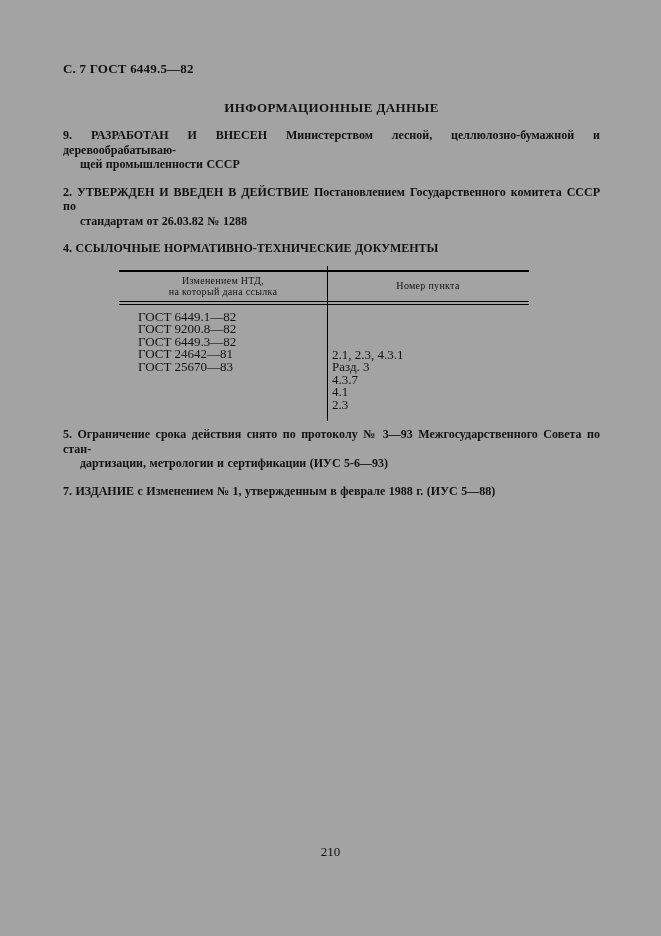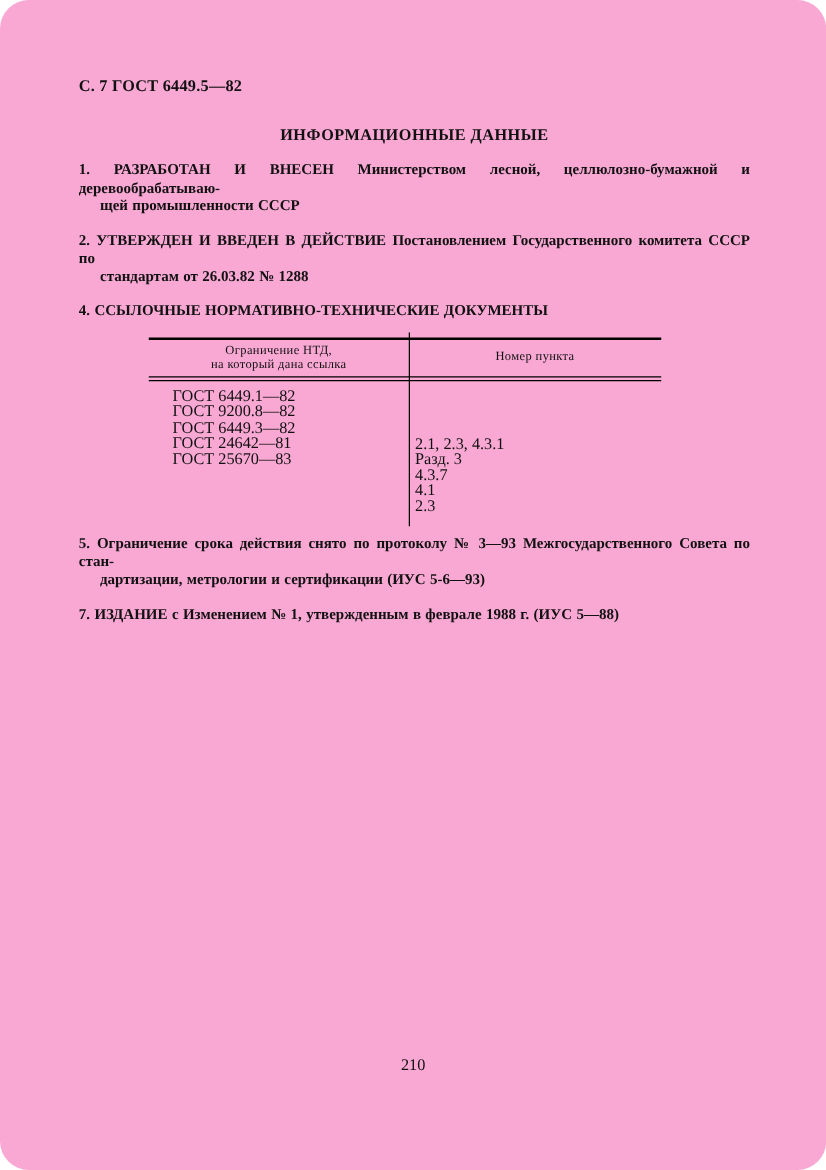--- a/index.html
+++ b/index.html
@@ -5,23 +5,22 @@
   html, body { margin: 0; padding: 0; }
   body {
     width: 661px; height: 936px;
     background: #ffffff;
     color: #111111;
     font-family: "Liberation Serif", serif;
   }
   .page {
     position: relative;
     width: 661px; height: 936px;
-    background: #f9a8d4;
+    background: #a3a3a3;
     overflow: hidden;
-    border-radius: 23px;
   }
   .content {
     position: absolute;
     left: 63px; top: 61px;
     width: 537px;
   }
   .doc-header {
     font-size: 13px;
     font-weight: bold;
     letter-spacing: 0.2px;
@@ -98,40 +97,40 @@
 <body>
 
 <div class="page">
   <div class="content">
 
     <div class="doc-header">С. 7 ГОСТ 6449.5—82</div>
 
     <div class="doc-title">ИНФОРМАЦИОННЫЕ ДАННЫЕ</div>
 
     <p class="item">
-      <span class="line fill">1. РАЗРАБОТАН И ВНЕСЕН  Министерством лесной, целлюлозно-бумажной и деревообрабатываю-</span>
+      <span class="line fill">9. РАЗРАБОТАН И ВНЕСЕН  Министерством лесной, целлюлозно-бумажной и деревообрабатываю-</span>
       <span class="line cont">щей промышленности СССР</span>
     </p>
 
     <p class="item">
       <span class="line fill">2. УТВЕРЖДЕН И ВВЕДЕН В ДЕЙСТВИЕ Постановлением Государственного комитета СССР по</span>
       <span class="line cont">стандартам от 26.03.82 № 1288</span>
     </p>
 
 
     <p class="item">
       <span class="line">4. ССЫЛОЧНЫЕ НОРМАТИВНО-ТЕХНИЧЕСКИЕ ДОКУМЕНТЫ</span>
     </p>
 
     <div class="ref-table">
       <div class="v-line"></div>
       <div class="top-line"></div>
       <div class="t-header">
         <div class="th1">
-          <div>Ограничение  НТД,</div>
+          <div>Изменением  НТД,</div>
           <div>на который дана ссылка</div>
         </div>
         <div class="th2">Номер пункта</div>
       </div>
       <div class="double-line"></div>
       <div class="t-body">
         <div class="tb1">
           <div>ГОСТ 6449.1—82</div>
           <div>ГОСТ 9200.8—82</div>
           <div>ГОСТ 6449.3—82</div>

